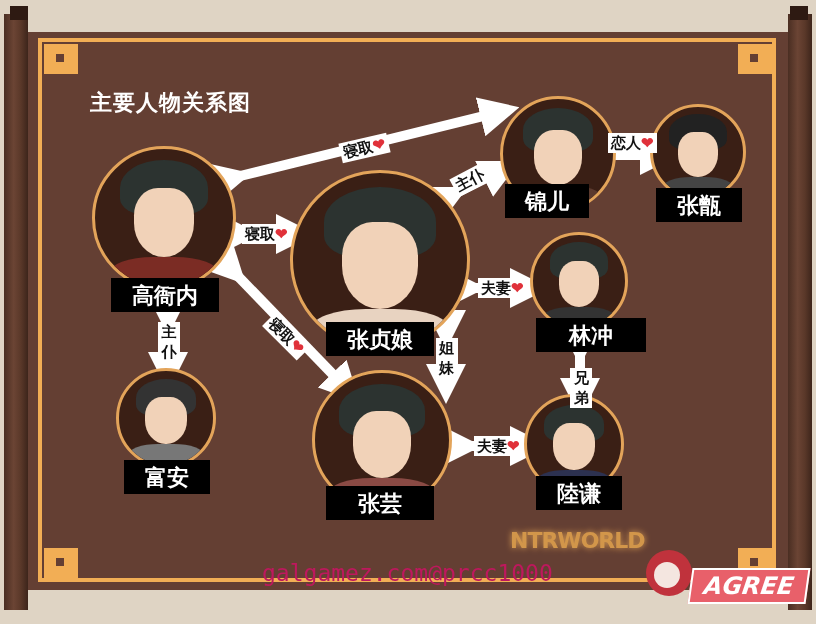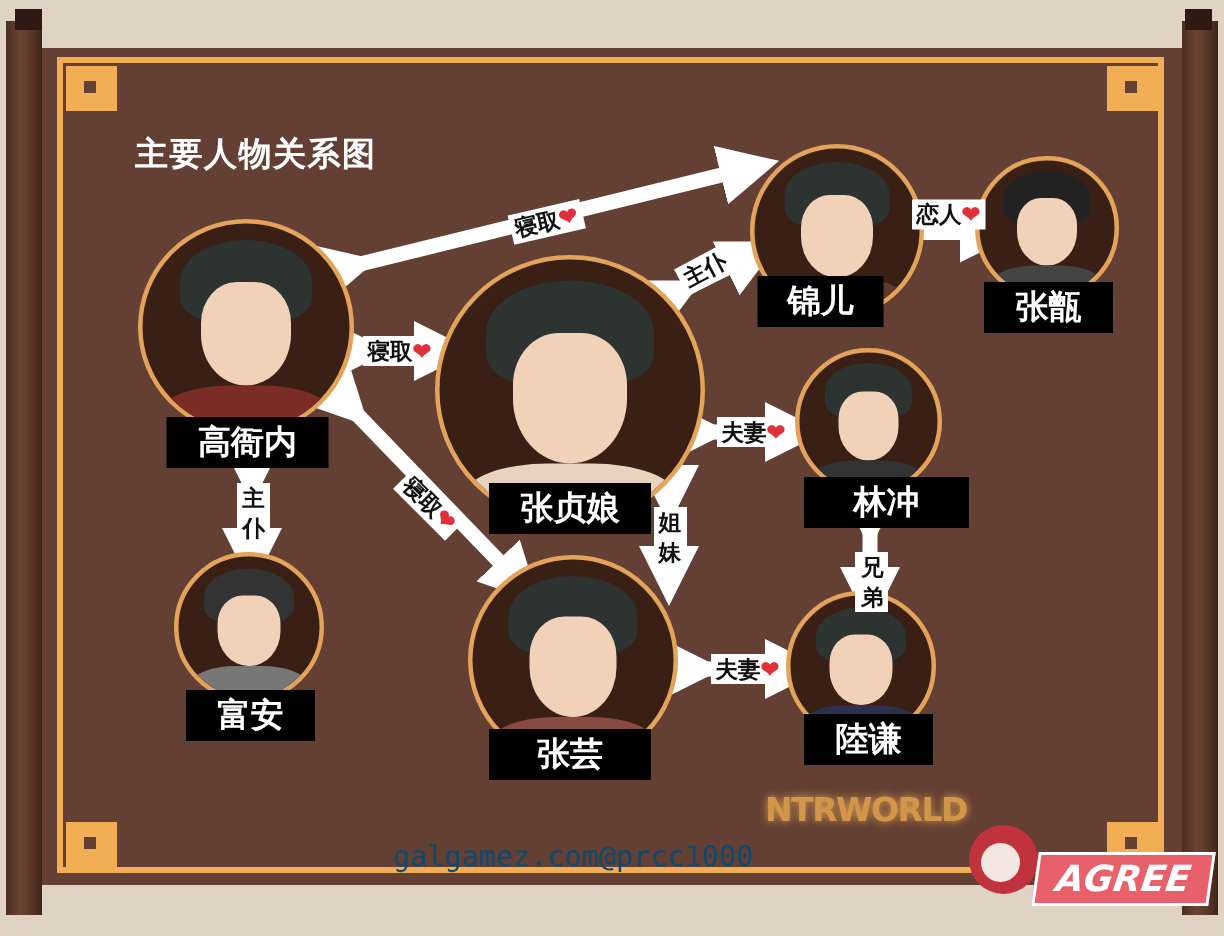--- a/index.html
+++ b/index.html
@@ -15,21 +15,21 @@
   .corner::after { content:""; position:absolute; left:12px; top:10px; width:8px; height:8px; background:#643f33; }
   .title { position:absolute; left:90px; top:88px; color:#fff; font-size:22px; font-weight:bold; letter-spacing:1px; }
   .portrait { position:absolute; border-radius:50%; background:#3a1f15; border:3px solid #e3a45a; box-sizing:border-box; overflow:hidden; }
   .portrait .hair { position:absolute; left:18%; top:8%; width:64%; height:40%; background:#2c3330; border-radius:50% 50% 30% 30%; }
   .portrait .face { position:absolute; left:28%; top:28%; width:44%; height:50%; background:#f1d2b8; border-radius:40% 40% 50% 50%; }
   .portrait .body { position:absolute; left:10%; top:78%; width:80%; height:30%; background:#7b2c24; border-radius:40% 40% 0 0; }
   .namebox { position:absolute; background:#000; color:#fff; font-weight:bold; text-align:center; font-size:22px; line-height:34px; height:34px; }
   .rel { position:absolute; color:#111; font-weight:bold; font-size:15px; background:#fff; padding:0 3px; line-height:20px; white-space:nowrap; }
   .heart { color:#e0313a; font-size:15px; }
   svg.arrows { position:absolute; left:0; top:0; }
-  .watermark { position:absolute; left:262px; top:560px; color:#0c4a6e; font-family:"DejaVu Sans Mono", monospace; font-size:19px; }
+  .watermark { position:absolute; left:262px; top:560px; color:#be185d; font-family:"DejaVu Sans Mono", monospace; font-size:23px; }
   .ntr { position:absolute; left:510px; top:528px; color:#e6a64f; font-family:"DejaVu Sans", sans-serif; font-weight:bold; font-size:22px; opacity:0.85; text-shadow:0 0 6px #f5b35b; letter-spacing:-1px; }
   .agree { position:absolute; left:690px; top:568px; width:114px; height:32px; background:#e8606a; color:#fff; font-family:"DejaVu Sans", sans-serif; font-weight:bold; font-style:italic; font-size:24px; text-align:center; line-height:32px; transform:skewX(-8deg); border:2px solid #fff; }
   .mascot { position:absolute; left:646px; top:550px; width:46px; height:46px; background:#c0323c; border-radius:50%; }
   .mascot::after { content:""; position:absolute; left:8px; top:12px; width:26px; height:26px; background:#f4e6e0; border-radius:50%; }
 </style>
 </head>
 <body>
 
 <div class="rod left">
     <div class="rod-cap" style="left:6px;top:-8px"></div>

